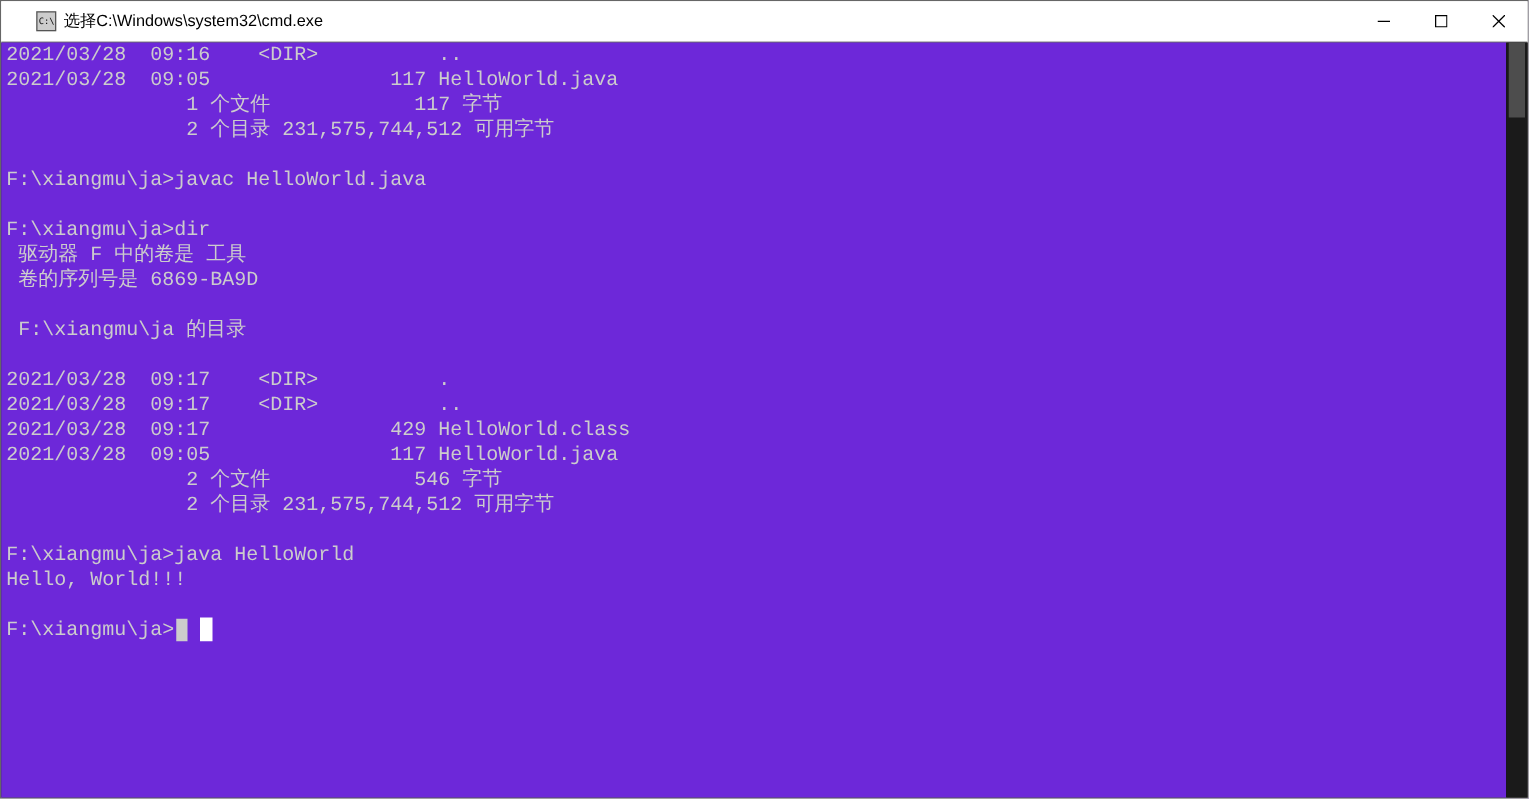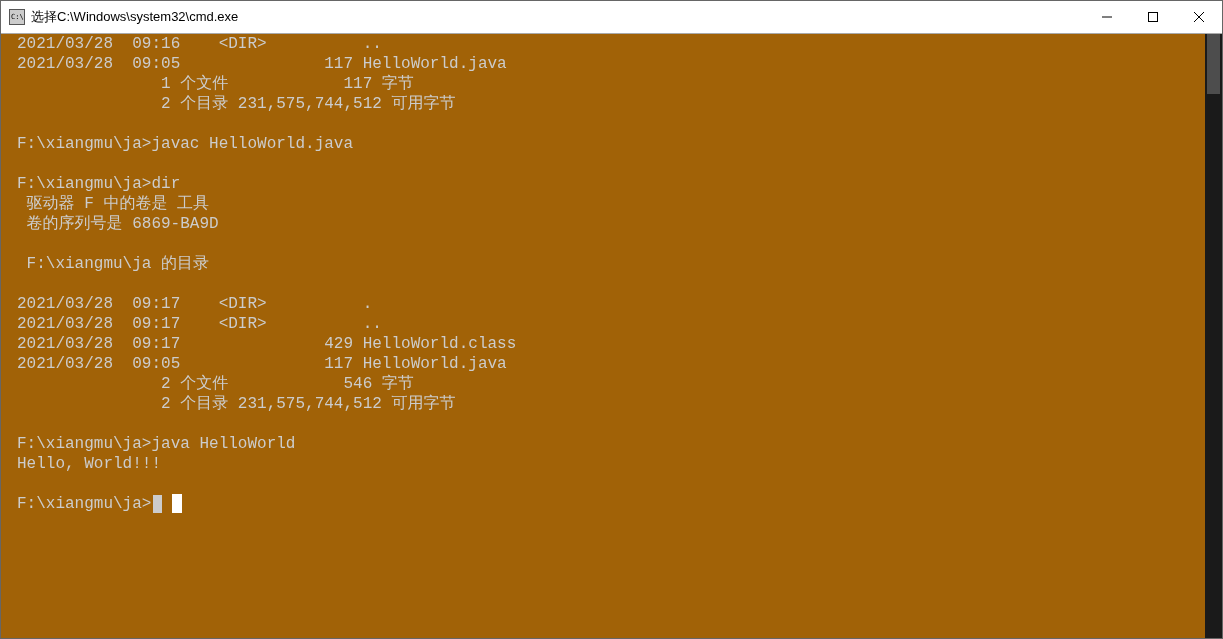--- a/index.html
+++ b/index.html
@@ -20,20 +20,21 @@
     box-sizing: border-box;
     background: #fff;
   }
   .titlebar {
     height: 32px;
     background: #fff;
     display: flex;
     align-items: center;
     border-bottom: 1px solid #aaa;
     flex: 0 0 auto;
+    padding-left: 20px;
   }
   .titlebar .icon {
     width: 16px;
     height: 16px;
     margin: 0 6px 0 8px;
     background: #ccc;
     border: 1px solid #555;
     box-sizing: border-box;
     position: relative;
   }
@@ -64,22 +65,22 @@
   .win-btn svg { width: 10px; height: 10px; }
   .client {
     flex: 1;
     display: flex;
     background: #000;
     min-height: 0;
   }
   pre.terminal {
     flex: 1;
     margin: 0;
-    padding: 0 16px;
-    background: #a16207;
+    padding: 0 4px;
+    background: #6d28d9;
     color: #ccc;
     font-family: "NSimSun", "SimSun", Consolas, "Courier New", monospace;
     font-size: 16px;
     line-height: 20px;
     white-space: pre;
     overflow: hidden;
   }
   .scrollbar {
     width: 17px;
     background: #1a1a1a;

